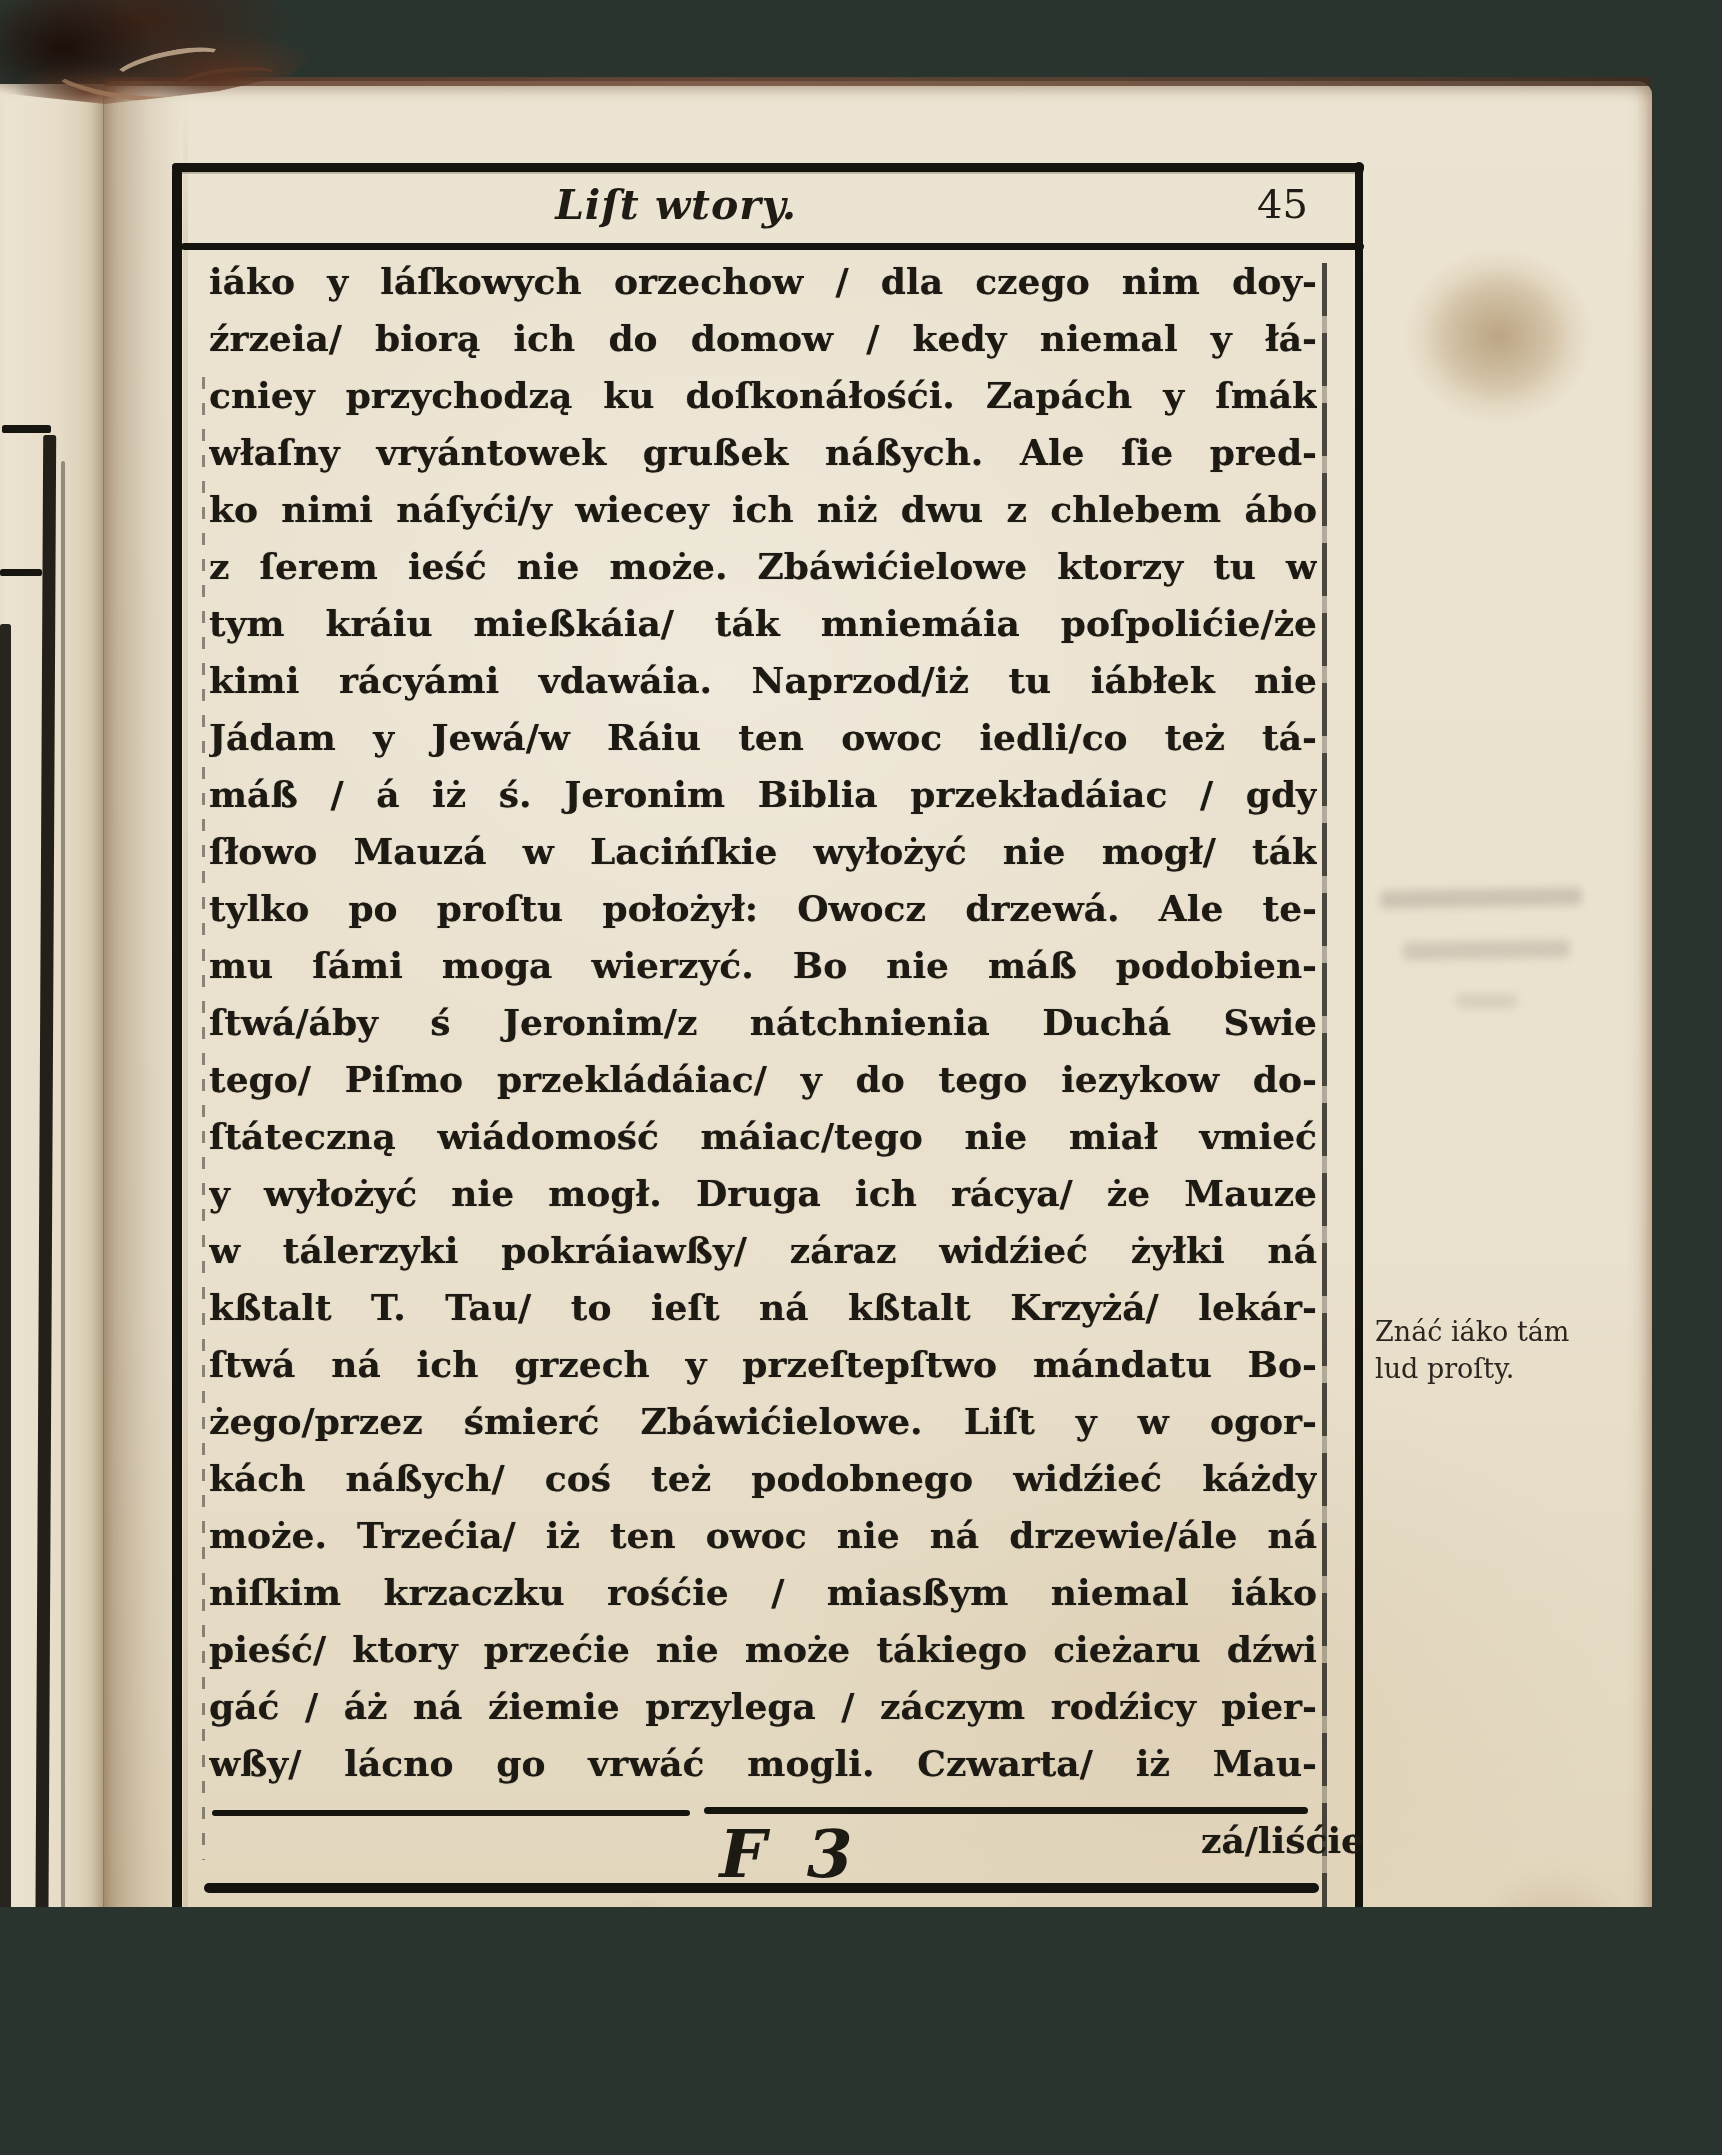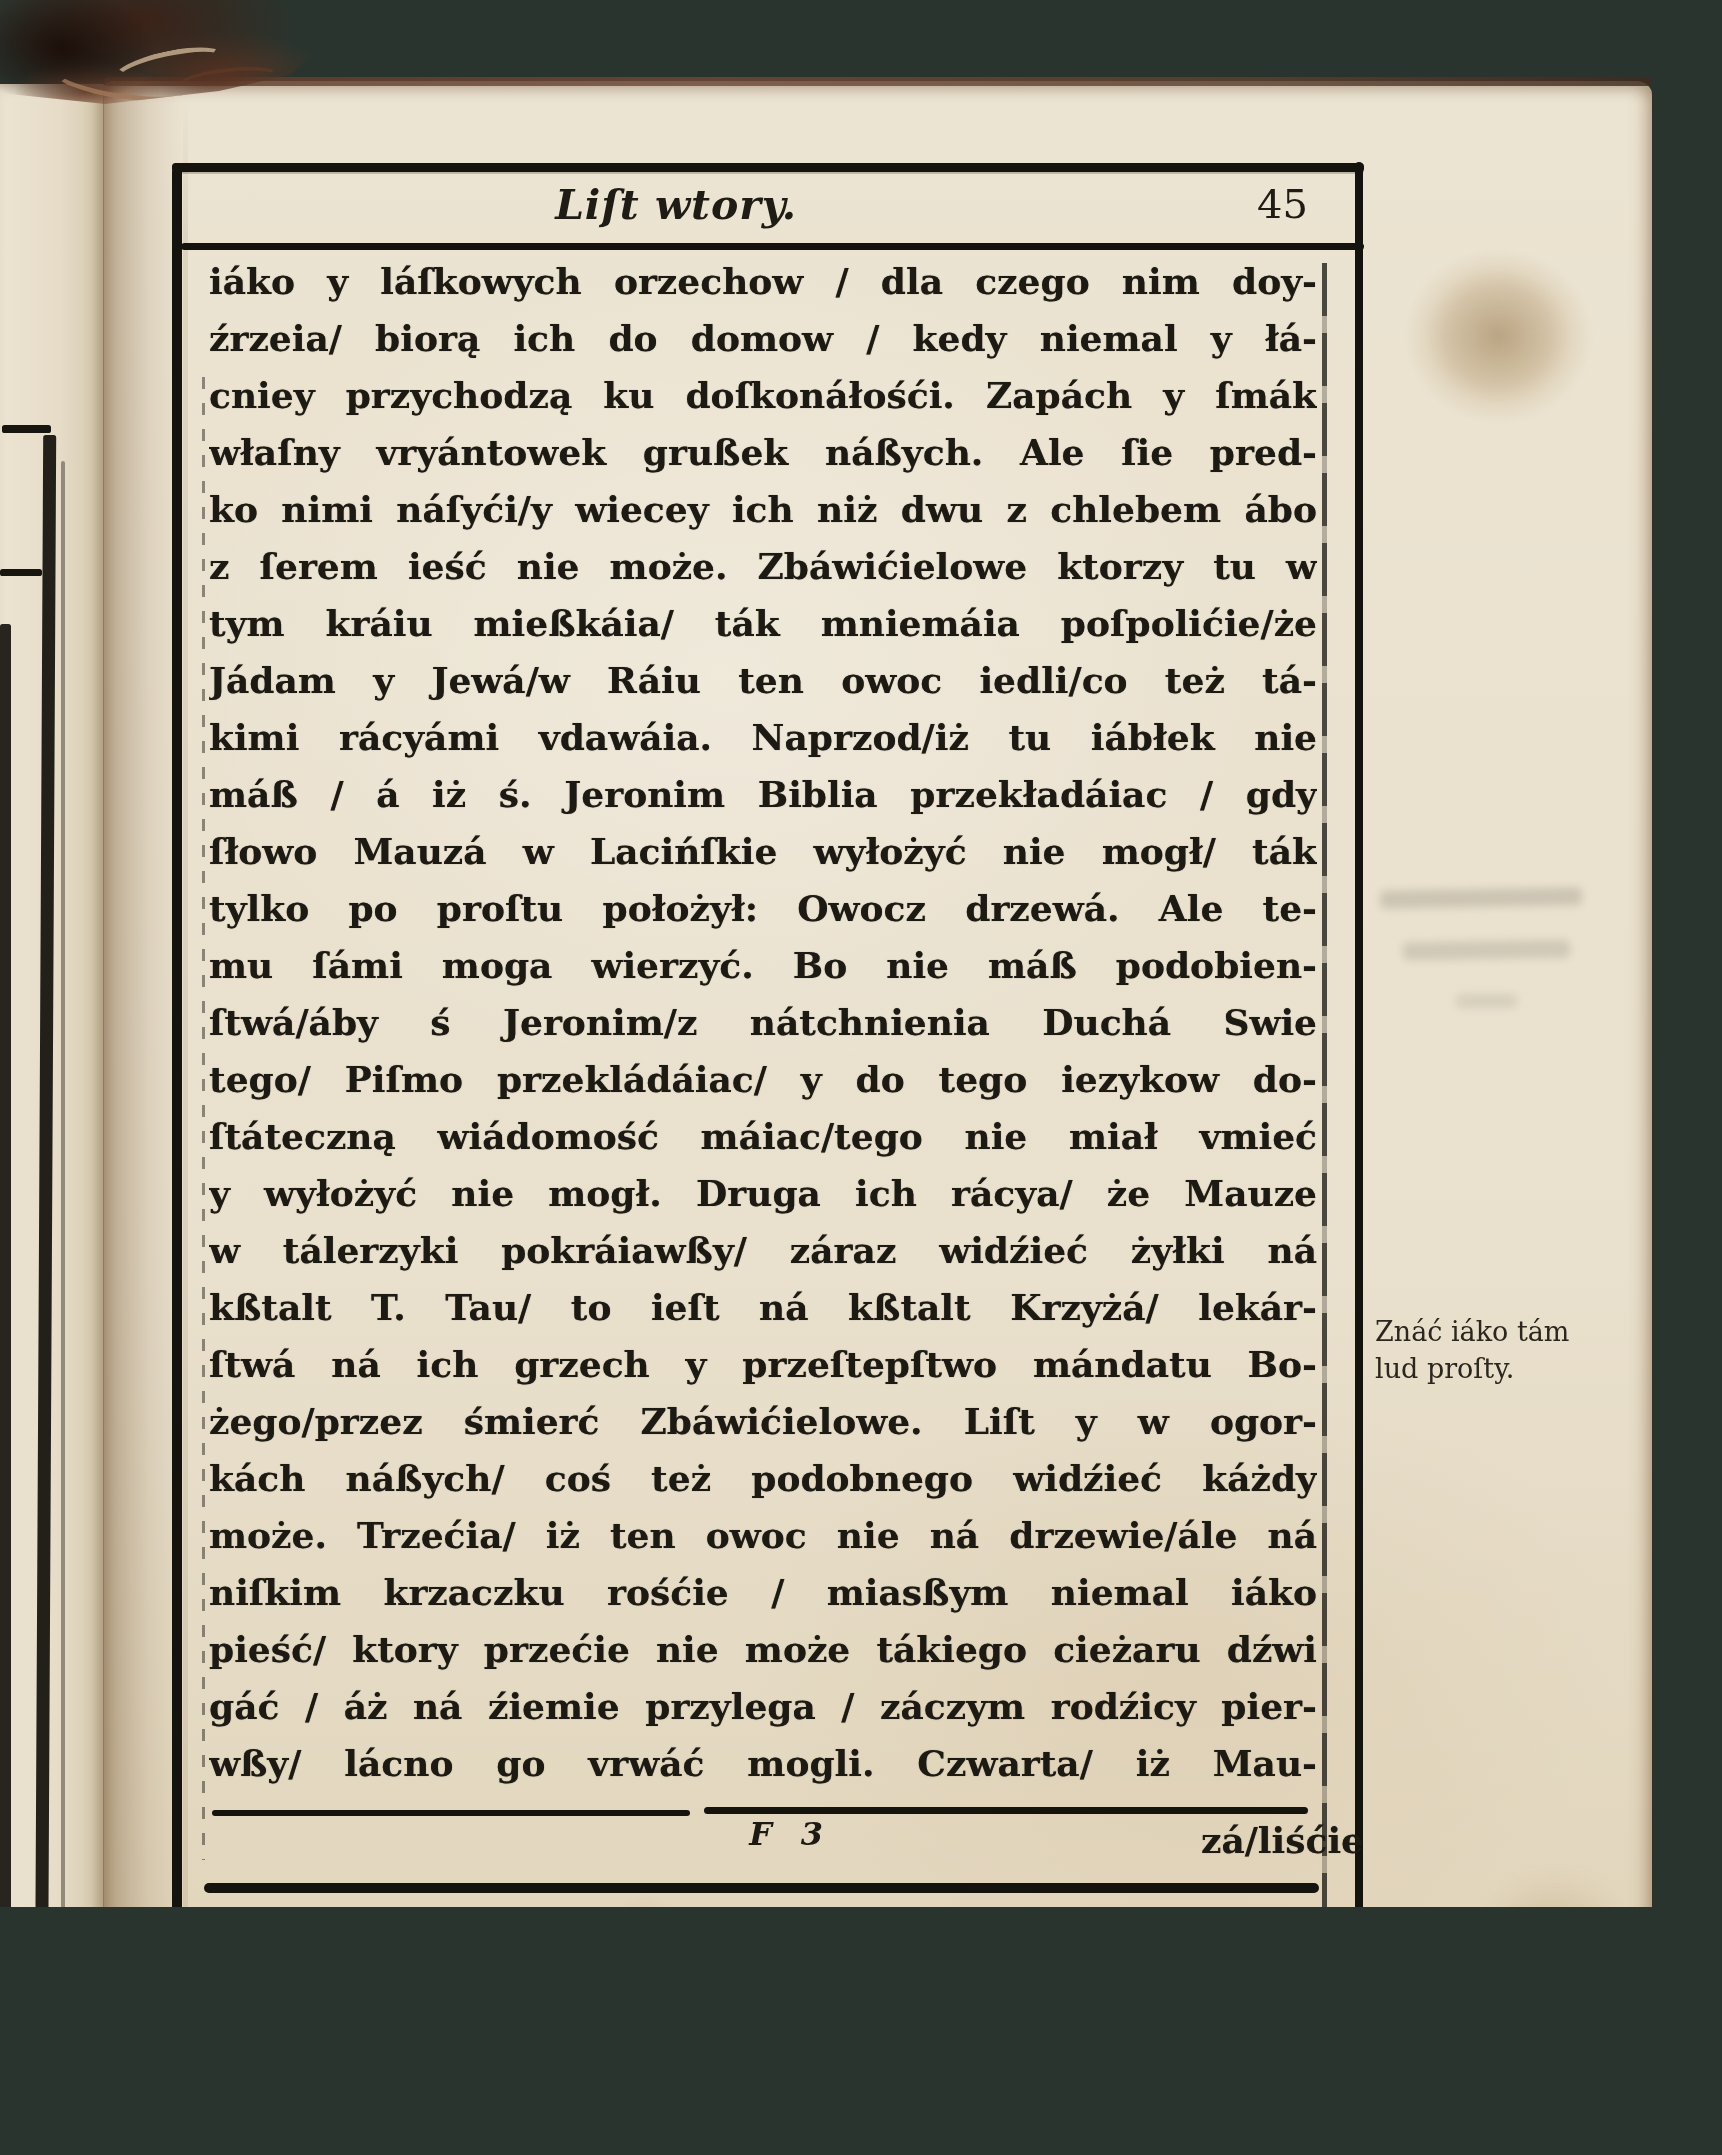--- a/index.html
+++ b/index.html
@@ -114,21 +114,21 @@
   
   .margin-note{
     position:absolute;left:1375px;top:1313px;width:281px;
     font-size:27px;line-height:37px;color:#2b261e;
     font-weight:500;
   }
 
   
   .signature{
     position:absolute;left:685px;top:1815px;width:211px;
-    font-size:32px;font-style:italic;font-weight:700;color:#1d1a14;
+    font-size:66px;font-style:italic;font-weight:700;color:#1d1a14;
     text-align:center;letter-spacing:8.8px;
   }
   .catchword{
     position:absolute;left:1074px;top:1819px;width:290px;
     font-size:36px;font-weight:700;color:#1d1a14;text-align:right;
     text-shadow:0 0 0.9px rgba(29,26,20,.5);
   }
 
   
   .stain-round{
@@ -196,22 +196,22 @@
   <div class="page-number">45</div>
 
   <div class="body-text">
     <div class="line">iáko y láſkowych orzechow / dla czego nim doy-</div>
     <div class="line">źrzeia/ biorą ich do domow / kedy niemal y łá-</div>
     <div class="line">cniey przychodzą ku doſkonáłośći. Zapách y ſmák</div>
     <div class="line">właſny vryántowek grußek náßych. Ale ſie pred-</div>
     <div class="line">ko nimi náſyći/y wiecey ich niż dwu z chlebem ábo</div>
     <div class="line">z ſerem ieść nie może. Zbáwićielowe ktorzy tu w</div>
     <div class="line">tym kráiu mießkáia/ ták mniemáia poſpolićie/że</div>
+    <div class="line">kimi rácyámi vdawáia. Naprzod/iż tu iábłek nie</div>
     <div class="line">Jádam y Jewá/w Ráiu ten owoc iedli/co też tá-</div>
-    <div class="line">kimi rácyámi vdawáia. Naprzod/iż tu iábłek nie</div>
     <div class="line">máß / á iż ś. Jeronim Biblia przekładáiac / gdy</div>
     <div class="line">ſłowo Mauzá w Lacińſkie wyłożyć nie mogł/ ták</div>
     <div class="line">tylko po proſtu położył: Owocz drzewá. Ale te-</div>
     <div class="line">mu ſámi moga wierzyć. Bo nie máß podobien-</div>
     <div class="line">ſtwá/áby ś Jeronim/z nátchnienia Duchá Swie</div>
     <div class="line">tego/ Piſmo przekládáiac/ y do tego iezykow do-</div>
     <div class="line">ſtáteczną wiádomość máiac/tego nie miał vmieć</div>
     <div class="line">y wyłożyć nie mogł. Druga ich rácya/ że Mauze</div>
     <div class="line">w tálerzyki pokráiawßy/ záraz widźieć żyłki ná</div>
     <div class="line">kßtalt T. Tau/ to ieſt ná kßtalt Krzyżá/ lekár-</div>

